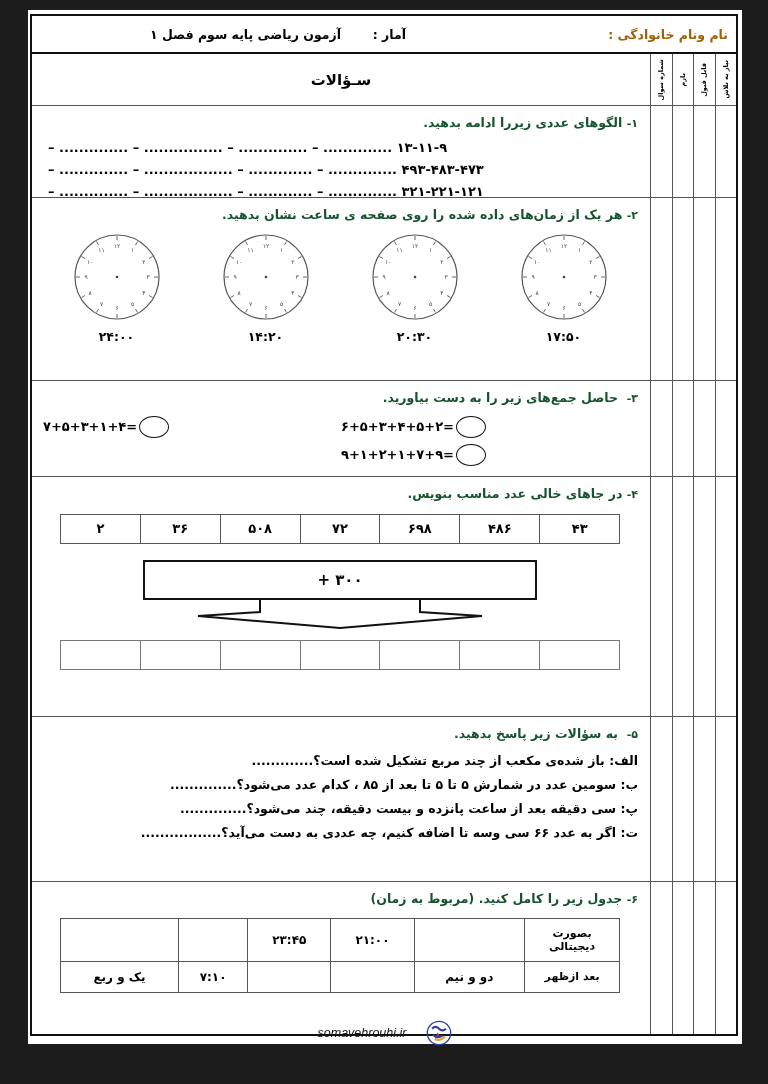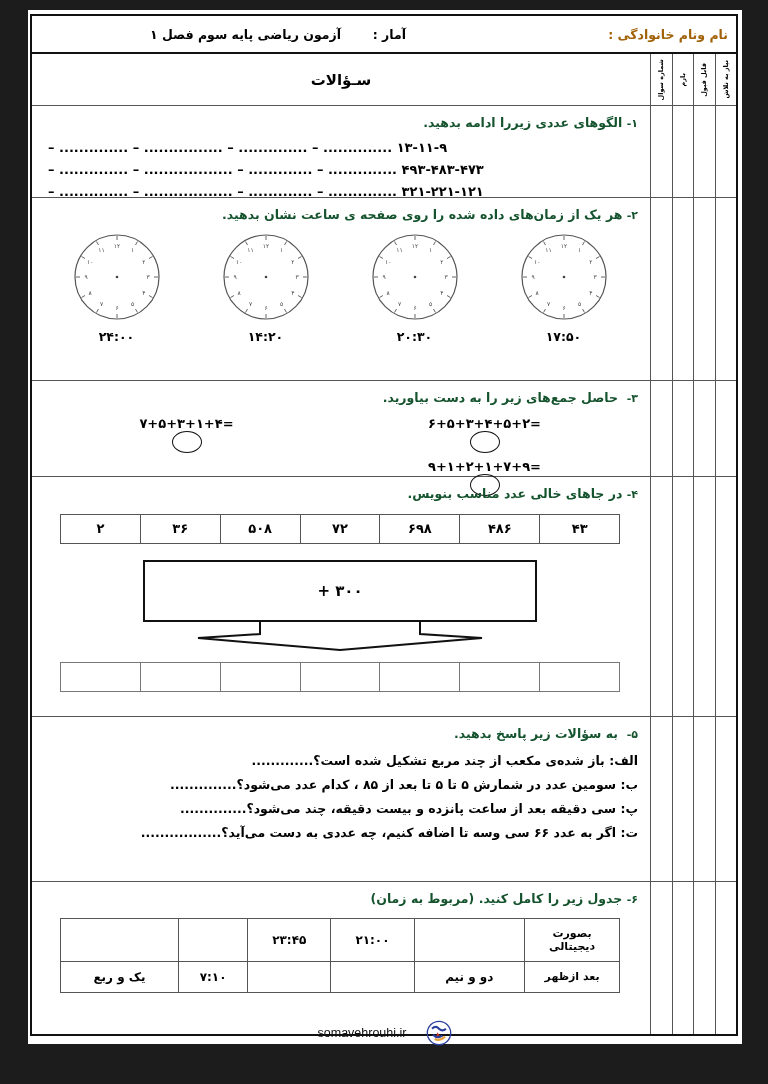--- a/index.html
+++ b/index.html
@@ -115,41 +115,40 @@
 
   
   .sumgrid {
     display: grid; grid-template-columns: 1fr 1fr;
     row-gap: 6px; margin-top: 8px; direction: rtl;
   }
   .sumitem {
     display: flex; align-items: center; direction: ltr;
     font-size: 13px; font-weight: bold; justify-content: flex-start;
     padding-right: 10px;
-    flex-direction: column;
   }
   .sumitem .eq { margin-left: 1px; }
   .oval {
     display: inline-block; width: 30px; height: 22px;
     border: 1.4px solid #111; border-radius: 50%;
     margin-left: 2px;
   }
 
   
   .numtable { display: flex; margin: 10px auto 0; width: 94%; }
   .numtable .cell {
     flex: 1 1 0; height: 30px;
     border: 1.4px solid #555;
     border-left-width: 0;
     display: flex; align-items: center; justify-content: center;
     font-size: 13px; font-weight: bold;
   }
   .numtable .cell:last-child { border-left-width: 1.4px; }
   .plusbox {
-    width: 66%; height: 62px; margin: 16px auto 0;
+    width: 66%; height: 40px; margin: 16px auto 0;
     border: 2.2px solid #111;
     display: flex; align-items: center; justify-content: center;
     font-size: 15px; font-weight: bold; direction: ltr;
     position: relative;
   }
   .arrowzone { position: relative; height: 34px; }
   .arrowsvg { position: absolute; left: 0; right: 0; top: -2px; margin: auto; display: block; }
   .emptytable { display: flex; margin: 6px auto 0; width: 94%; }
   .emptytable .cell {
     flex: 1 1 0; height: 30px;
@@ -167,21 +166,21 @@
     font-size: 12px; font-weight: bold; text-align: center;
     padding: 8px 4px;
   }
   .t6 td.lbl { width: 17%; font-size: 11px; }
   .t6 td.dig { direction: ltr; }
 
   
   .footer {
     position: absolute; left: 0; right: 0; bottom: -4px;
     display: flex; align-items: center; justify-content: center;
-    gap: 20px; height: 30px;
+    gap: 20px; height: 30px; font-style: italic;
   }
   .logo { width: 26px; height: 26px; }
   .site { font-size: 12.5px; color: #111; direction: ltr; font-family: "Liberation Sans", sans-serif; }
 </style>
 </head>
 <body>
 
 <div class="screen">
   <div class="page">
     <div class="sheet">

